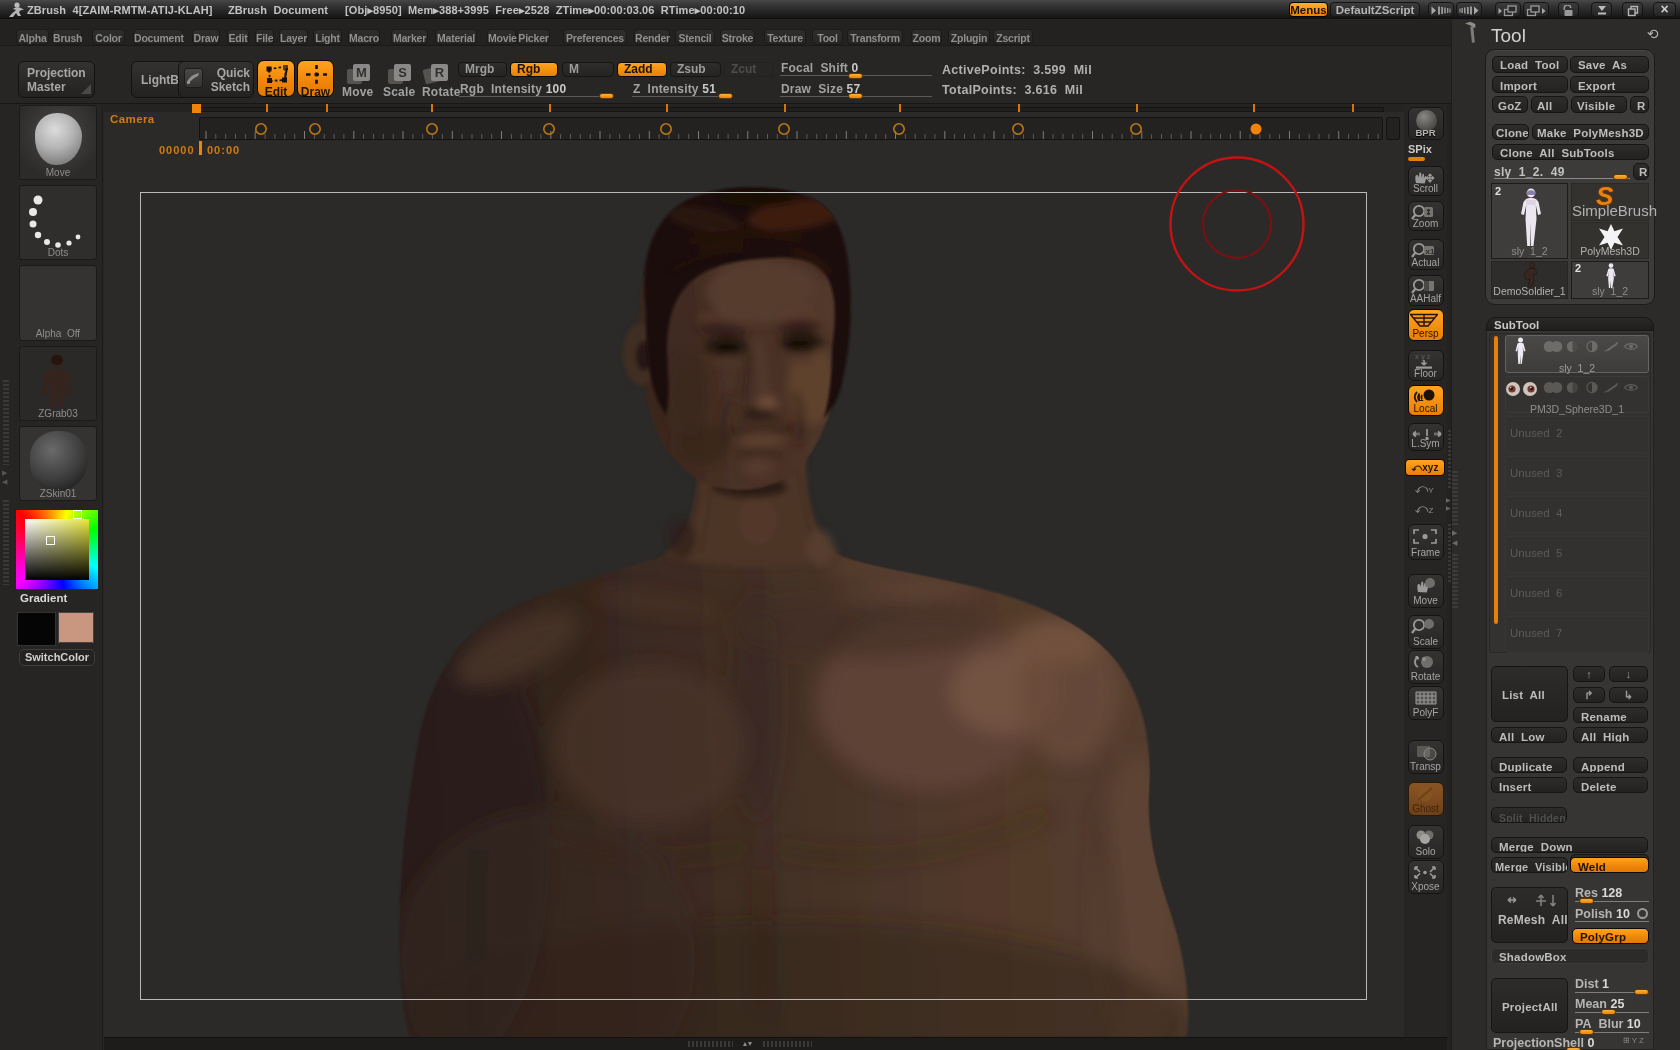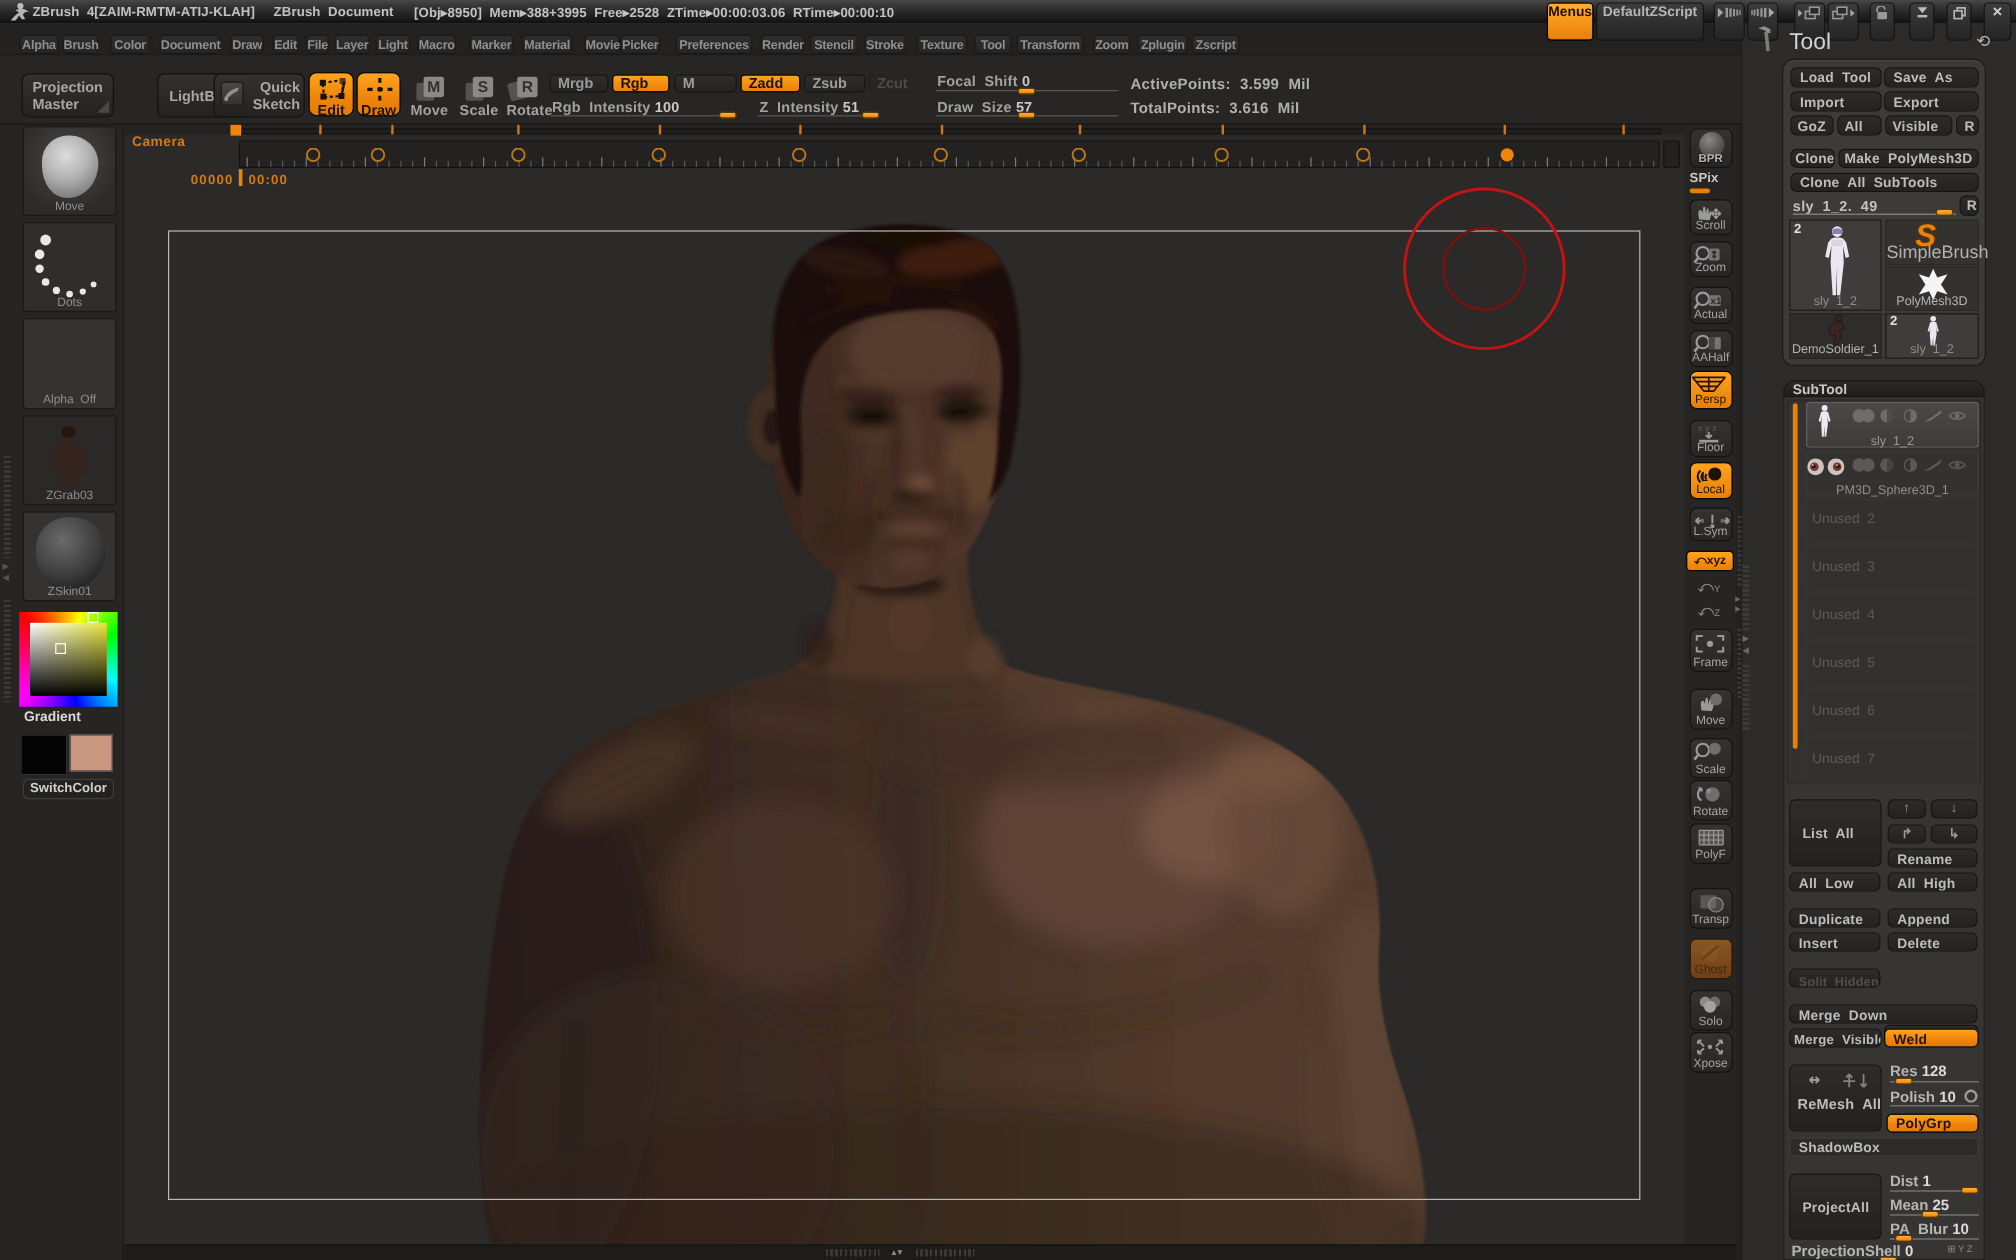--- a/index.html
+++ b/index.html
@@ -2,21 +2,21 @@
 <html><head><meta charset="utf-8">
 <style>
 html,body{margin:0;padding:0;width:1680px;height:1050px;overflow:hidden;background:#282726;
 font-family:"Liberation Sans",sans-serif;}
 *{box-sizing:border-box;}
 .ab{position:absolute;}
 .b{font-weight:bold;}
 
 #titlebar{left:0;top:0;width:1680px;height:19px;background:linear-gradient(#484848,#343434 30%,#222 70%,#151515);border-bottom:1px solid #0e0e0e;}
 .tb-txt{top:4px;font-size:11px;font-weight:bold;color:#c2c2c2;letter-spacing:.1px;white-space:nowrap;}
-.tbtn{top:1.5px;height:32px;background:linear-gradient(#3c3c3c,#242424);border:1px solid #141414;border-radius:4px;color:#b5b5b5;font-weight:bold;font-size:11.5px;text-align:center;line-height:14px;}
+.tbtn{top:1.5px;height:15px;background:linear-gradient(#3c3c3c,#242424);border:1px solid #141414;border-radius:4px;color:#b5b5b5;font-weight:bold;font-size:11.5px;text-align:center;line-height:14px;}
 .tbtn.orange{background:linear-gradient(#ffae30,#e87f06);color:#1d1205;border-color:#000;}
 
 #menubar{left:0;top:20px;width:1680px;height:26px;background:#232221;border-bottom:1px solid #1a1a1a;}
 .mbtn{top:28.5px;height:16px;background:linear-gradient(#2f2e2d,#262525);border:1px solid #1b1a19;border-radius:4px;color:#8f8f8f;font-weight:bold;font-size:10.5px;letter-spacing:-0.2px;text-align:center;padding-top:2px;}
 
 #toolbar{left:0;top:46px;width:1680px;height:58px;background:#272625;border-bottom:1px solid #161616;}
 .bigbtn{background:linear-gradient(#333231,#232221);border:1px solid #121212;border-radius:6px;color:#a7a7a7;font-weight:bold;font-size:12px;}
 .obtn{background:linear-gradient(#ffa41f,#ef8409 60%,#e27a04);border:1.5px solid #0d0a06;border-radius:7px;color:#201405;font-weight:bold;}
 .tgl{white-space:nowrap;overflow:hidden;height:14.5px;line-height:12px;background:linear-gradient(#2e2d2c,#252423);border:1px solid #151515;border-radius:4px;color:#9c9c9c;font-weight:bold;font-size:12px;padding-left:6px;line-height:13px;}
 .tgl.on{background:linear-gradient(#ffa41f,#e87f06);color:#1d1205;border-color:#0d0a06;}

